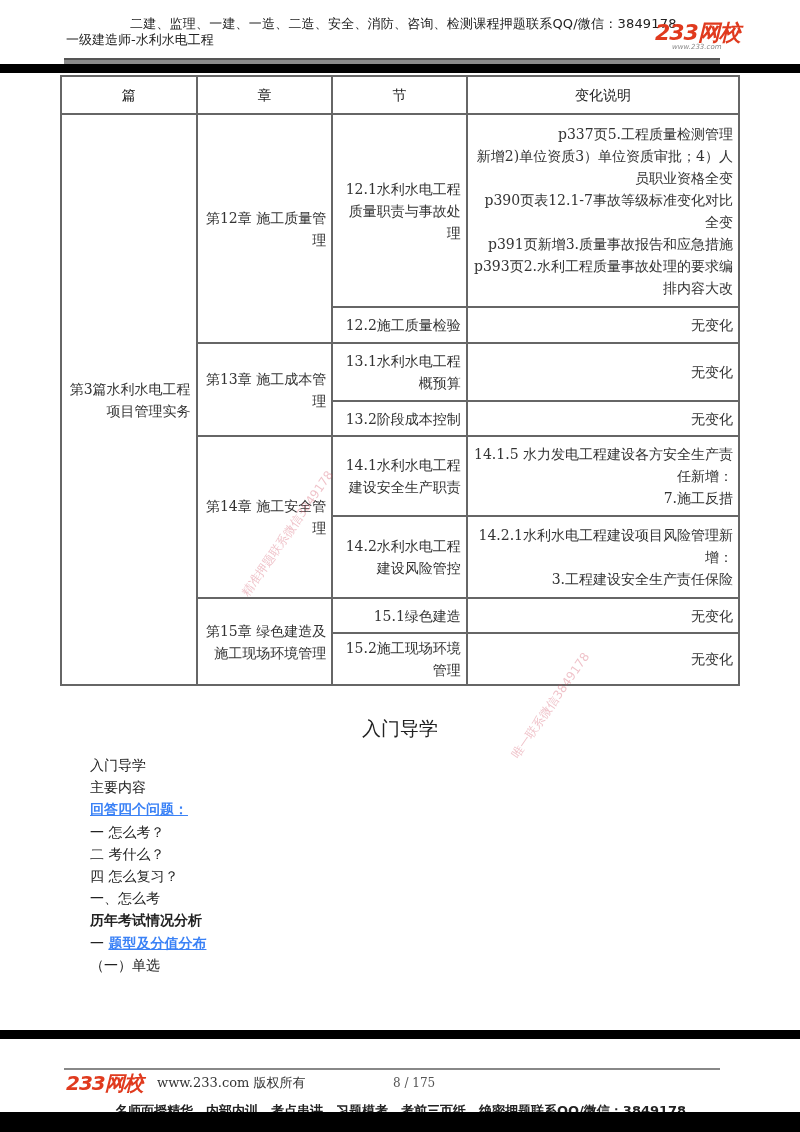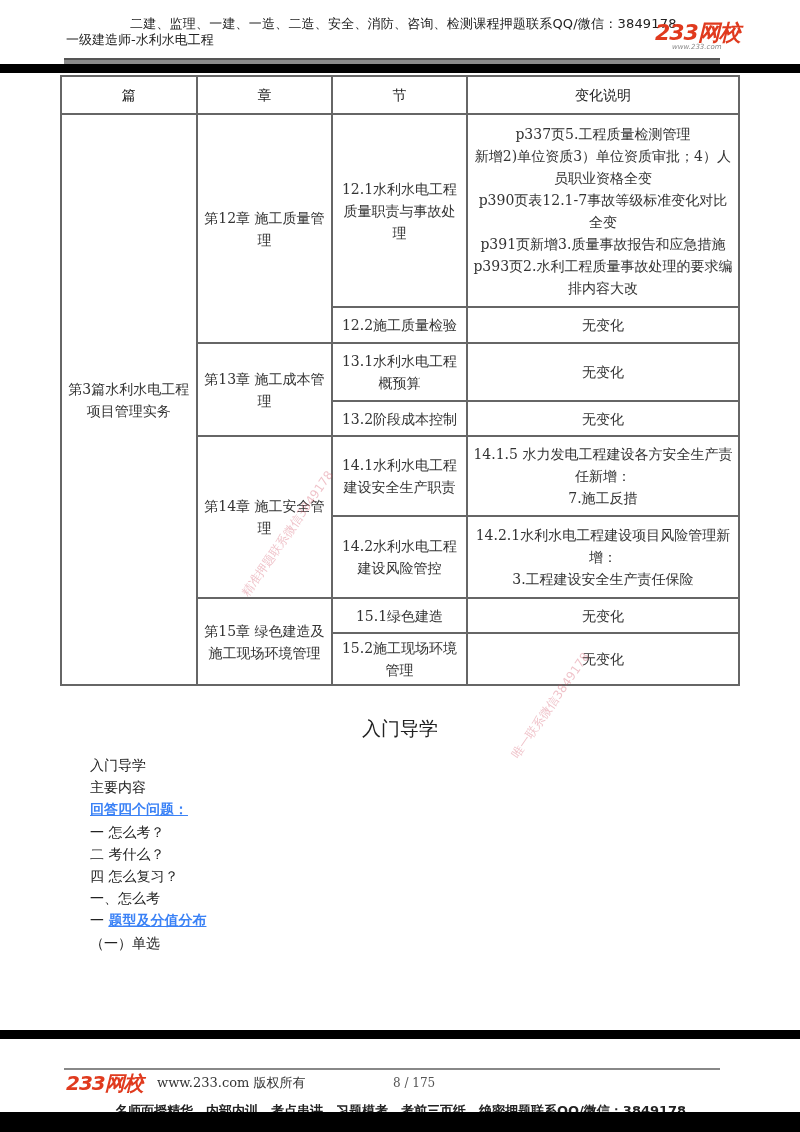--- a/index.html
+++ b/index.html
@@ -24,21 +24,21 @@
   }
   .logo-url { position: absolute; font-size: 7px; color: #888; font-style: italic; font-family: "DejaVu Sans", sans-serif; text-align: center; }
   .header-rule { position: absolute; left: 64px; top: 58px; width: 656px; height: 6px; background: #8a8a8a; border-top: 2px solid #555; }
 
   table.changes {
     position: absolute; left: 60px; top: 75px; width: 680px;
     border-collapse: collapse; font-size: 14px; color: #333;
   }
   table.changes td, table.changes th {
     border: 2px solid #666; padding: 2px 5px; vertical-align: middle;
-    line-height: 22px; text-align: center; font-weight: normal;
+    line-height: 22px; text-align: right; font-weight: normal;
   }
   table.changes th { text-align: center; font-size: 14px; color: #222; }
   .watermark {
     position: absolute; font-size: 12px; color: rgba(210, 80, 100, 0.35);
     transform: rotate(-55deg); transform-origin: left top; white-space: nowrap;
     font-family: "DejaVu Sans", sans-serif;
   }
   .section-title {
     position: absolute; top: 716px; left: 0; width: 800px; text-align: center;
     font-size: 19px; color: #222; font-family: "DejaVu Sans", "Liberation Sans", sans-serif;
@@ -136,20 +136,21 @@
 
 <div class="section-title">入门导学</div>
 <div class="body-lines">
   <div>入门导学</div>
   <div>主要内容</div>
   <div class="red-u bold">回答四个问题：</div>
   <div>一  怎么考？</div>
   <div>二  考什么？</div>
   <div>四  怎么复习？</div>
   <div>一、怎么考</div>
+  <div class="bold">历年考试情况分析</div>
   <div><span>一  </span><span class="red-u bold">题型及分值分布</span></div>
   <div>（一）单选</div>
 </div>
 
 <div class="black-bar" style="top:1030px; height:9px;"></div>
 <div class="footer-rule"></div>
 <div class="logo" style="left:66px; top:1070px; font-size:20px;">233网校</div>
 <div class="footer-url">www.233.com 版权所有</div>
 <div class="page-num">8 / 175</div>
 <div class="footer-ad">名师面授精华、内部内训、考点串讲、习题模考、考前三页纸，绝密押题联系QQ/微信：3849178</div>

